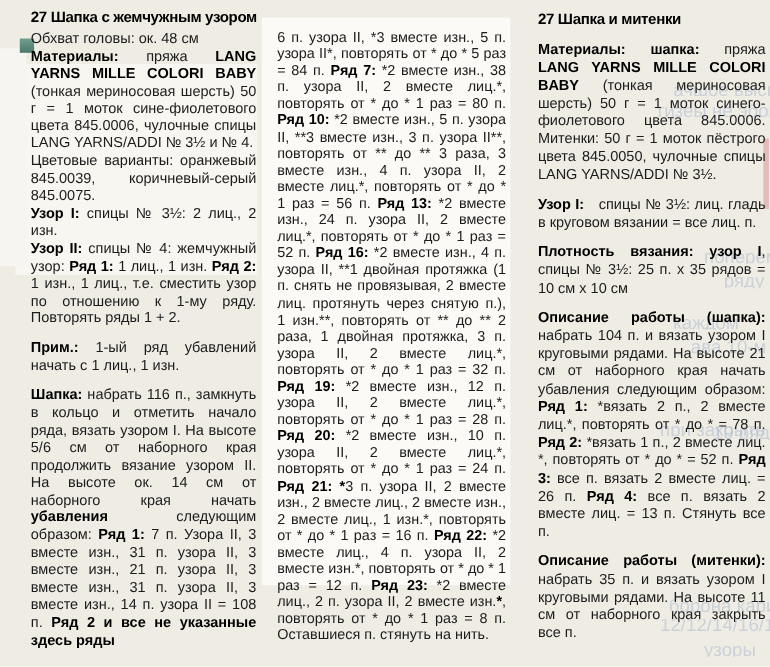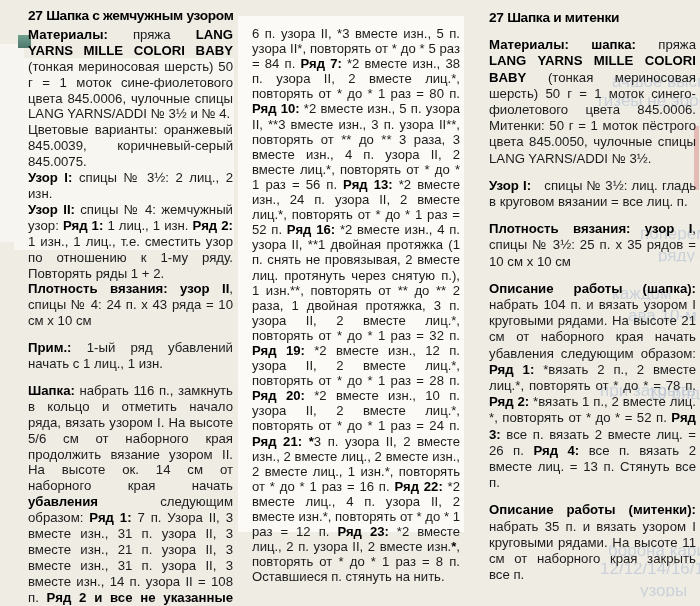--- a/index.html
+++ b/index.html
@@ -28,25 +28,25 @@
 </style>
 </head>
 <body>
 
 <div class="page" id="page" style="background: rgb(239, 236, 228); color: rgb(28, 28, 28);">
     <div class="box" style="left: 238px; top: 16px; width: 226px; height: 516px; background: rgb(251, 250, 246);"></div>
     <div class="box" style="left: 14px; top: 58px; width: 220px; height: 192px; background: rgb(248, 246, 241);"></div>
     <div class="box" style="left: 0px; top: 44px; width: 24px; height: 198px; background: rgb(246, 245, 241);"></div>
   <div class="col" id="col-left">
       <div class="para h1"><span class="b">27 Шапка с жемчужным узором</span></div>
+      <div class="para"><span>Обхват головы: ок. 48 см</span></div>
       <div class="para"><span class="b">Материалы:</span><span> пряжа </span><span class="b">LANG YARNS MILLE COLORI BABY</span><span> (тонкая мериносовая шерсть) 50 г = 1 моток сине-фиолетового цвета 845.0006, чулочные спицы LANG YARNS/ADDI № 3½ и № 4.</span></div>
       <div class="para"><span>Цветовые варианты: оранжевый 845.0039, коричневый-серый 845.0075.</span></div>
       <div class="para"><span class="b">Узор I:</span><span> спицы № 3½: 2 лиц., 2 изн.</span></div>
       <div class="para"><span class="b">Узор II:</span><span> спицы № 4: жемчужный узор: </span><span class="b">Ряд 1:</span><span> 1 лиц., 1 изн. </span><span class="b">Ряд 2:</span><span> 1 изн., 1 лиц., т.е. сместить узор по отношению к 1-му ряду. Повторять ряды 1 + 2.</span></div>
-      <div class="para"><span class="b">Плотность вязания: узор II</span><span>, спицы № 4: 24 п. x 43 ряда = 10 см x 10 см</span></div>
       <div class="para gap"><span class="b">Прим.:</span><span> 1-ый ряд убавлений начать с 1 лиц., 1 изн.</span></div>
       <div class="para gap"><span class="b">Шапка:</span><span> набрать 116 п., замкнуть в кольцо и отметить начало ряда, вязать узором I. На высоте 5/6 см от наборного края продолжить вязание узором II. На высоте ок. 14 см от наборного края начать </span><span class="b">убавления</span><span> следующим образом: </span><span class="b">Ряд 1:</span><span> 7 п. Узора II, 3 вместе изн., 31 п. узора II, 3 вместе изн., 21 п. узора II, 3 вместе изн., 31 п. узора II, 3 вместе изн., 14 п. узора II = 108 п. </span><span class="b">Ряд 2 и все не указанные здесь ряды</span></div>
     </div>
   <div class="col" id="col-middle">
       <div class="para"><span>6 п. узора II, *3 вместе изн., 5 п. узора II*, повторять от * до * 5 раз = 84 п. </span><span class="b">Ряд 7:</span><span> *2 вместе изн., 38 п. узора II, 2 вместе лиц.*, повторять от * до * 1 раз = 80 п. </span><span class="b">Ряд 10:</span><span> *2 вместе изн., 5 п. узора II, **3 вместе изн., 3 п. узора II**, повторять от ** до ** 3 раза, 3 вместе изн., 4 п. узора II, 2 вместе лиц.*, повторять от * до * 1 раз = 56 п. </span><span class="b">Ряд 13:</span><span> *2 вместе изн., 24 п. узора II, 2 вместе лиц.*, повторять от * до * 1 раз = 52 п. </span><span class="b">Ряд 16:</span><span> *2 вместе изн., 4 п. узора II, **1 двойная протяжка (1 п. снять не провязывая, 2 вместе лиц. протянуть через снятую п.), 1 изн.**, повторять от ** до ** 2 раза, 1 двойная протяжка, 3 п. узора II, 2 вместе лиц.*, повторять от * до * 1 раз = 32 п. </span><span class="b">Ряд 19:</span><span> *2 вместе изн., 12 п. узора II, 2 вместе лиц.*, повторять от * до * 1 раз = 28 п. </span><span class="b">Ряд 20:</span><span> *2 вместе изн., 10 п. узора II, 2 вместе лиц.*, повторять от * до * 1 раз = 24 п. </span><span class="b">Ряд 21: *</span><span>3 п. узора II, 2 вместе изн., 2 вместе лиц., 2 вместе изн., 2 вместе лиц., 1 изн.*, повторять от * до * 1 раз = 16 п. </span><span class="b">Ряд 22:</span><span> *2 вместе лиц., 4 п. узора II, 2 вместе изн.*, повторять от * до * 1 раз = 12 п. </span><span class="b">Ряд 23:</span><span> *2 вместе лиц., 2 п. узора II, 2 вместе изн.</span><span class="b">*</span><span>, повторять от * до * 1 раз = 8 п. Оставшиеся п. стянуть на нить.</span></div>
     </div>
   <div class="col" id="col-right">
       <div class="para h1"><span class="b">27 Шапка и митенки</span></div>
       <div class="para gap"><span class="b">Материалы: шапка:</span><span> пряжа </span><span class="b">LANG YARNS MILLE COLORI BABY</span><span> (тонкая мериносовая шерсть) 50 г = 1 моток синего-фиолетового цвета 845.0006. Митенки: 50 г = 1 моток пёстрого цвета 845.0050, чулочные спицы LANG YARNS/ADDI № 3½.</span></div>
       <div class="para gap"><span class="b">Узор I:</span><span> спицы № 3½: лиц. гладь в круговом вязании = все лиц. п.</span></div>

